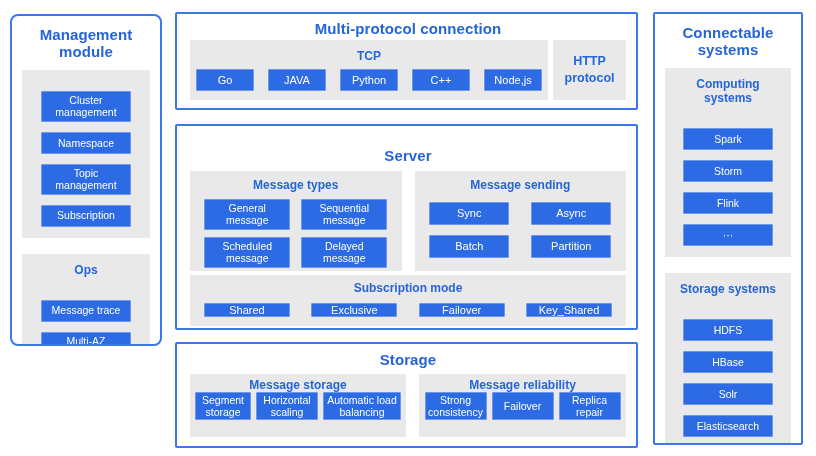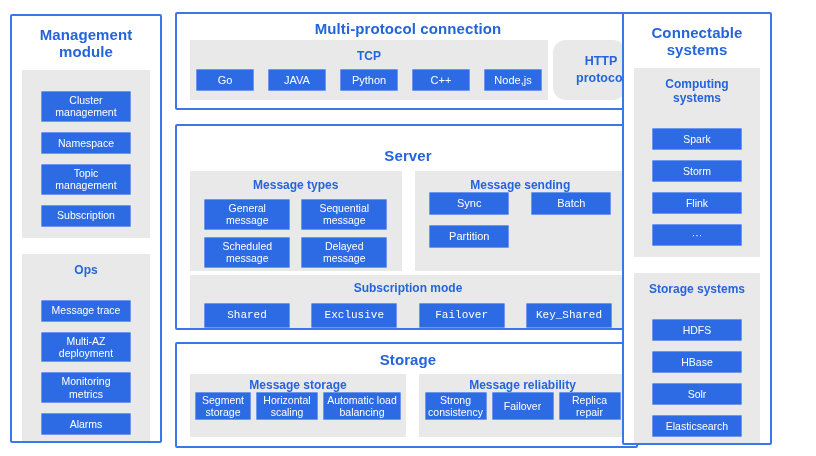--- a/index.html
+++ b/index.html
@@ -25,51 +25,51 @@
   .gap-top{margin-top:16px;}
 
   
   #box-multiprotocol{left:175px;top:12px;width:463px;height:98px;padding:4px 10px 8px 13px;}
   #box-multiprotocol .box-title{margin:2px 0 3px;}
   .mp-row{display:flex;gap:5px;flex:1;min-height:0;}
   .tcp-panel{flex:1;display:flex;flex-direction:column;align-items:center;justify-content:center;
              gap:6px;padding:4px 6px;}
   .hbtns{display:flex;gap:14px;justify-content:center;align-items:stretch;}
   .btn-tcp{width:58px;height:22px;font-size:11px;}
-  .http-panel{width:76px;display:flex;align-items:center;justify-content:flex-end;border-radius:13px;}
+  .http-panel{width:76px;display:flex;align-items:center;justify-content:center;}
   .http-label{color:var(--titleBlue,#2565da);font-weight:700;font-size:12.5px;
               text-align:center;white-space:pre-line;line-height:1.35;}
 
   
   #box-server{left:175px;top:124px;width:463px;height:206px;padding:19px 10px 9px 13px;}
   #box-server .box-title{margin:2px 0 7px;}
   .srv-row{display:flex;gap:13px;height:100px;flex:none;}
   .panel-half{flex:1;display:flex;flex-direction:column;align-items:center;padding:7px 8px;}
   .mt-grid{display:grid;grid-template-columns:repeat(2,86px);gap:7px 11px;margin-top:7px;justify-content:center;}
   .btn-mt{width:86px;min-height:25px;}
-  .ms-grid{display:grid;grid-template-columns:repeat(2,80px);gap:10px 22px;justify-content:center;}
+  .ms-grid{display:grid;grid-template-columns:repeat(2,80px);gap:10px 22px;margin-top:10px;justify-content:center;}
   .btn-ms{width:80px;height:23px;font-size:11px;}
   .sub-panel{margin-top:4px;flex:1;display:flex;flex-direction:column;align-items:stretch;
              padding:6px 14px 9px;}
   .sub-panel .panel-title{margin-bottom:8px;}
   .sub-row{display:flex;justify-content:space-between;flex:1;}
-  .btn-sub{width:86px;height:25px;font-size:11px;align-self:center;font-family:Liberation Mono, monospace;}
+  .btn-sub{width:86px;height:14px;font-size:11px;align-self:center;}
 
   
   #box-storage{left:175px;top:342px;width:463px;height:106px;padding:5px 10px 9px 13px;}
   #box-storage .box-title{margin:2px 0 6px;}
   .sto-row{display:flex;gap:13px;flex:1;min-height:0;}
   .sto-panel{flex:1;display:flex;flex-direction:column;align-items:center;padding:4px 5px 6px;}
   .sto-panel .panel-title{margin-bottom:0;}
   .sto-btns{display:flex;gap:5px;justify-content:center;align-items:stretch;flex:1;max-height:28px;}
   .w56{width:56px;} .w62{width:62px;} .w78{width:78px;} .w60{width:62px;}
 
   
-  #box-management{left:10px;top:14px;width:152px;height:429px;}
-  #box-connectable{left:622px;top:12px;width:150px;height:433px;}
+  #box-management{left:10px;top:14px;width:152px;height:332px;border-radius:8px;}
+  #box-connectable{left:653px;top:12px;width:150px;height:433px;}
 </style>
 </head>
 <body>
 
 <div class="canvas">
 
   <section class="bigbox side" id="box-management">
     <div class="box-title">Management module</div>
 
     <div class="panel side-panel">
@@ -128,20 +128,21 @@
 message</div>
           <div class="btn btn-mt">Scheduled
 message</div>
           <div class="btn btn-mt">Delayed message</div>
         </div>
       </div>
       <div class="panel panel-half">
         <div class="panel-title">Message sending</div>
         <div class="ms-grid">
           <div class="btn btn-ms">Sync</div>
+          <div class="btn btn-ms">Async</div>
           <div class="btn btn-ms">Batch</div>
           <div class="btn btn-ms">Partition</div>
         </div>
       </div>
     </div>
     <div class="panel sub-panel">
       <div class="panel-title">Subscription mode</div>
       <div class="sub-row">
         <div class="btn btn-sub">Shared</div>
         <div class="btn btn-sub">Exclusive</div>

